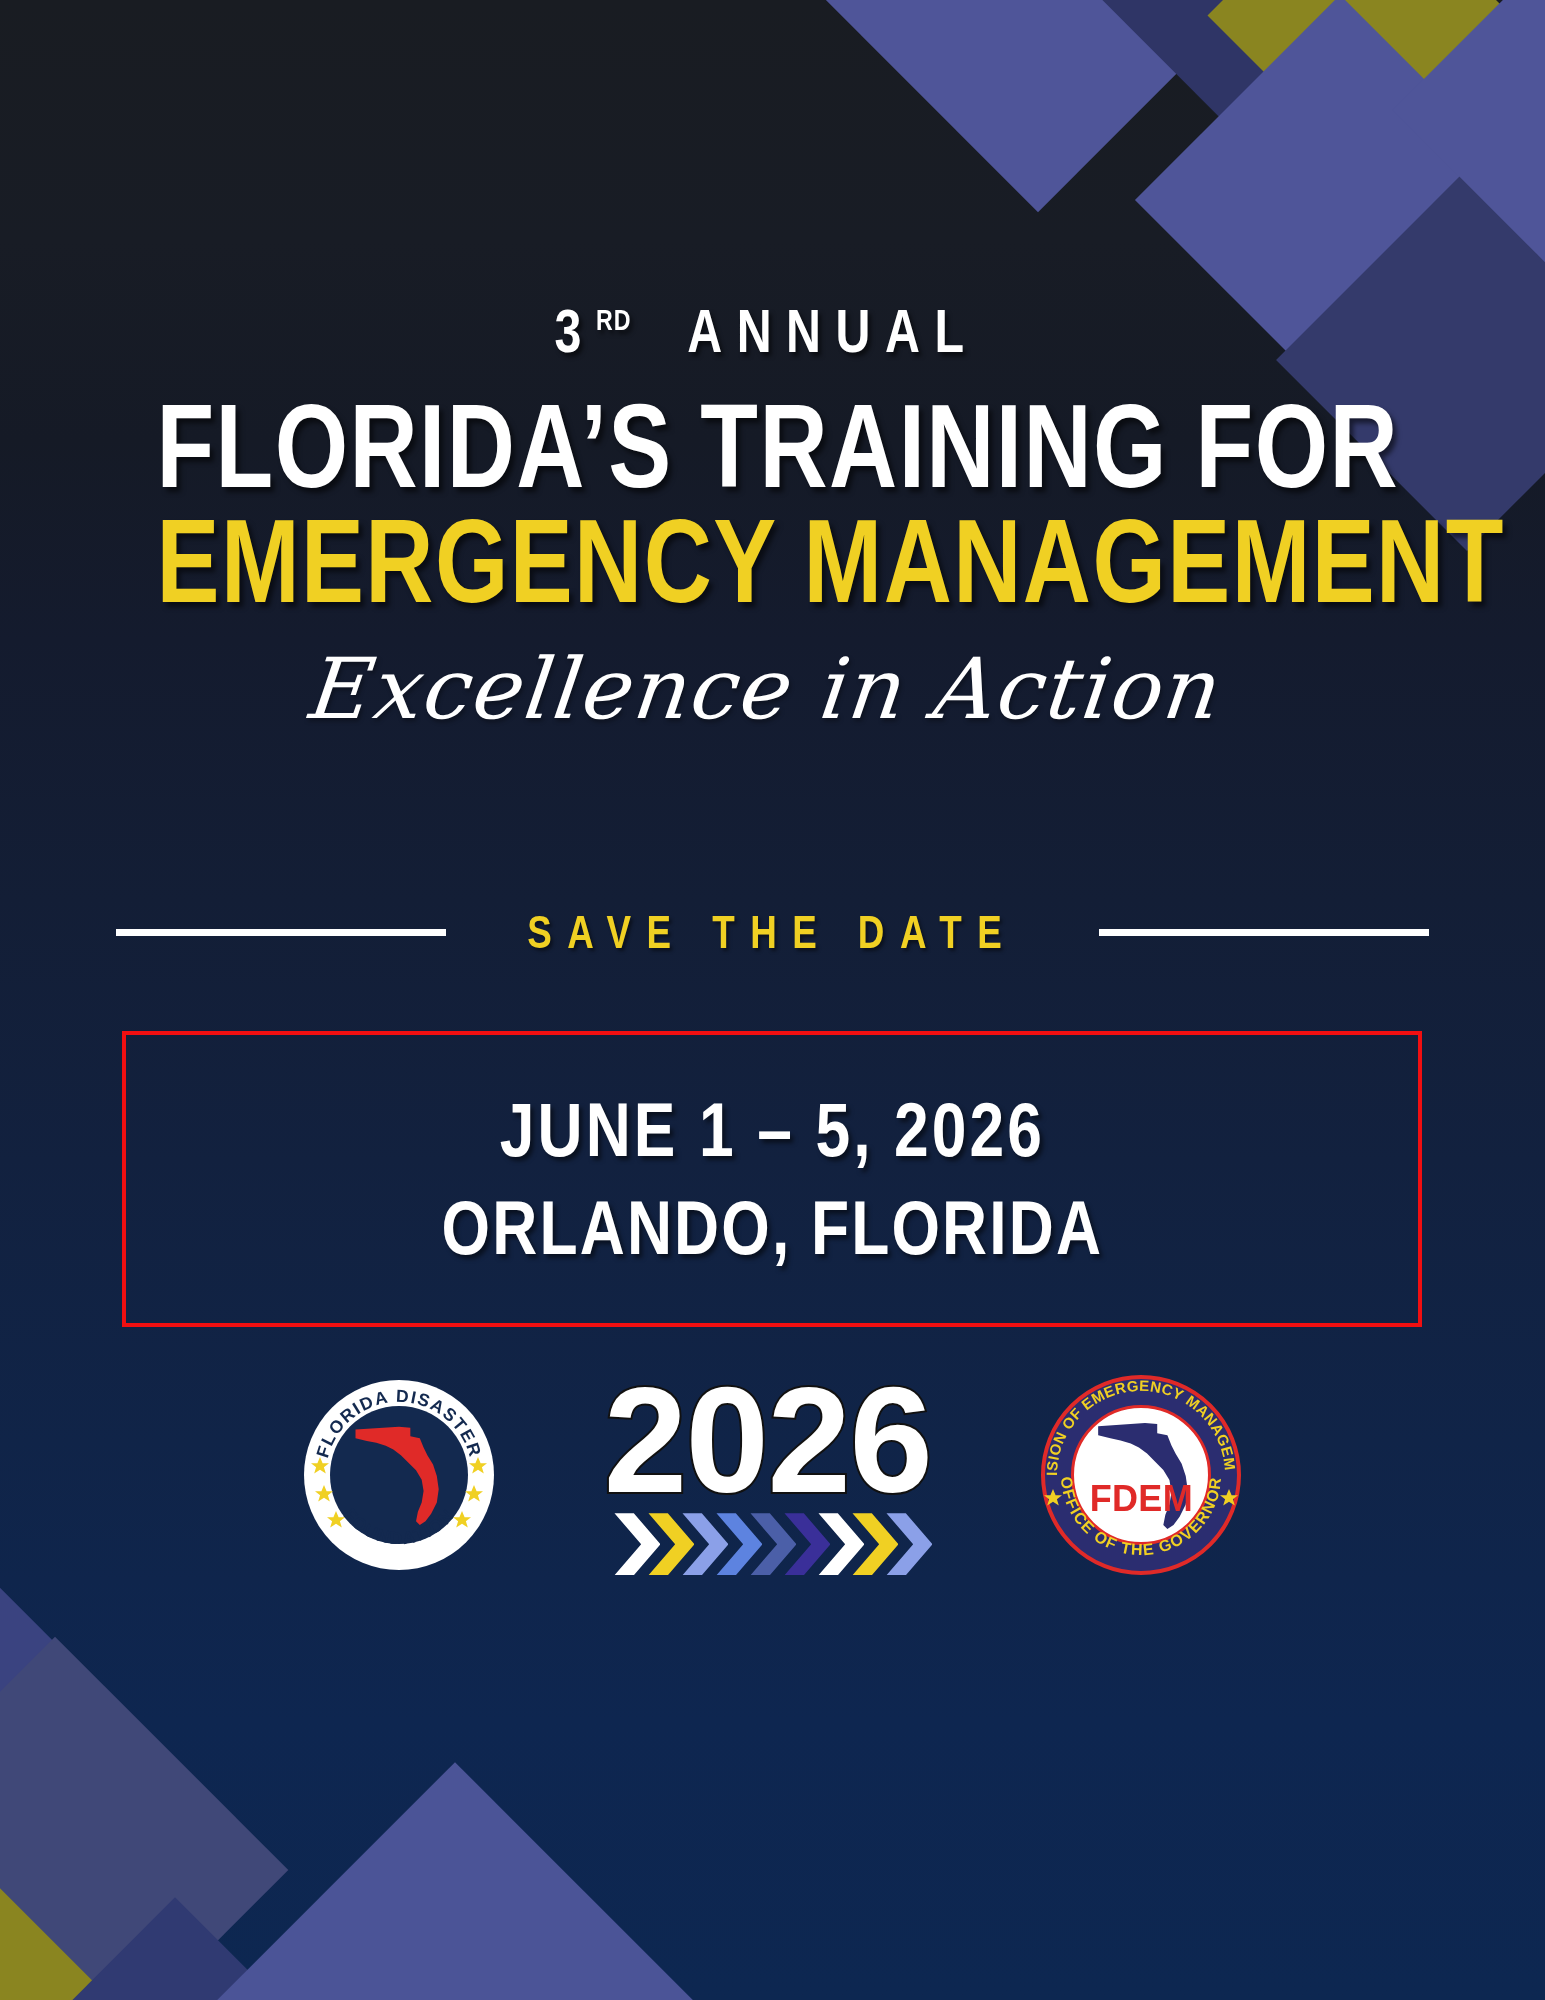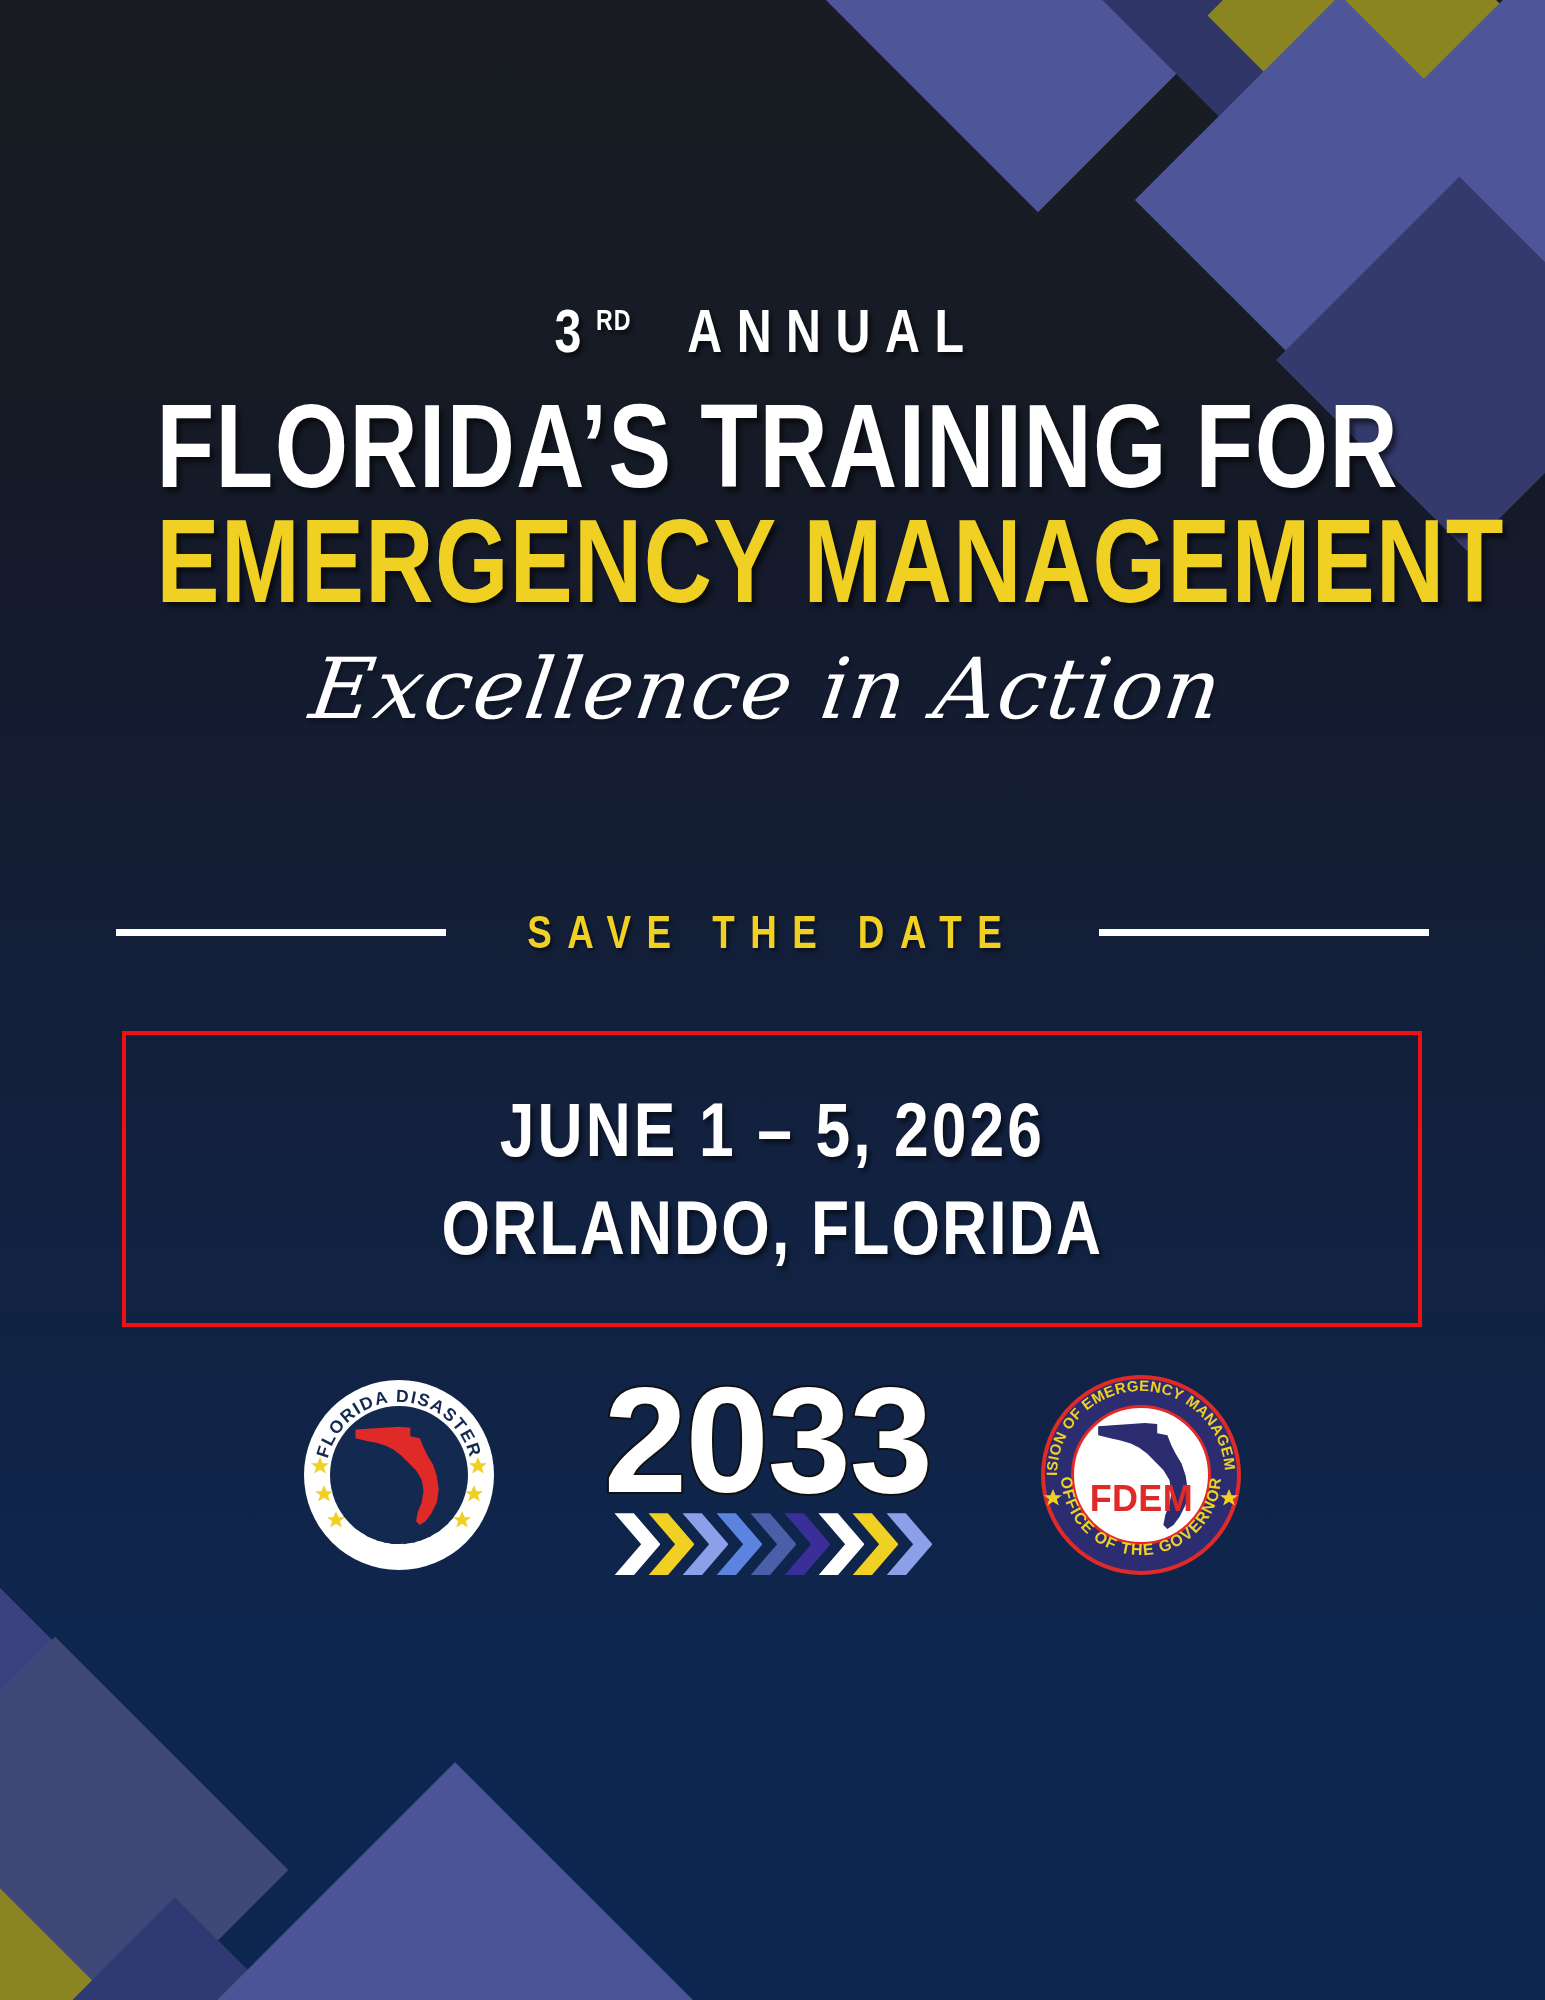--- a/index.html
+++ b/index.html
@@ -310,21 +310,21 @@
       </svg>
 
       <svg class="flshape" viewBox="0 0 100 110">
         <path fill="#e02a28" d="M4 16 L4 7 L50 4 L62 5 L62 14 L72 16 L76 26 L80 34 L86 44 L90 56
                  L92 70 L90 84 L84 96 L78 104 L72 108 L68 104 L70 94 L74 84 L76 72
                  L74 60 L68 50 L60 42 L52 34 L44 28 L36 24 L26 21 L16 19 Z"></path>
       </svg>
     </div>
 
     <div class="yearblock">
-      <div class="year">2033</div>
+      <div class="year">2026</div>
       <div class="chevrons">
           <div class="chev" style="background: rgb(255, 255, 255);"></div>
           <div class="chev" style="background: rgb(240, 208, 35);"></div>
           <div class="chev" style="background: rgb(139, 160, 232);"></div>
           <div class="chev" style="background: rgb(93, 131, 224);"></div>
           <div class="chev" style="background: rgb(75, 95, 168);"></div>
           <div class="chev" style="background: rgb(58, 47, 153);"></div>
           <div class="chev" style="background: rgb(255, 255, 255);"></div>
           <div class="chev" style="background: rgb(240, 208, 35);"></div>
           <div class="chev" style="background: rgb(139, 160, 232);"></div>

